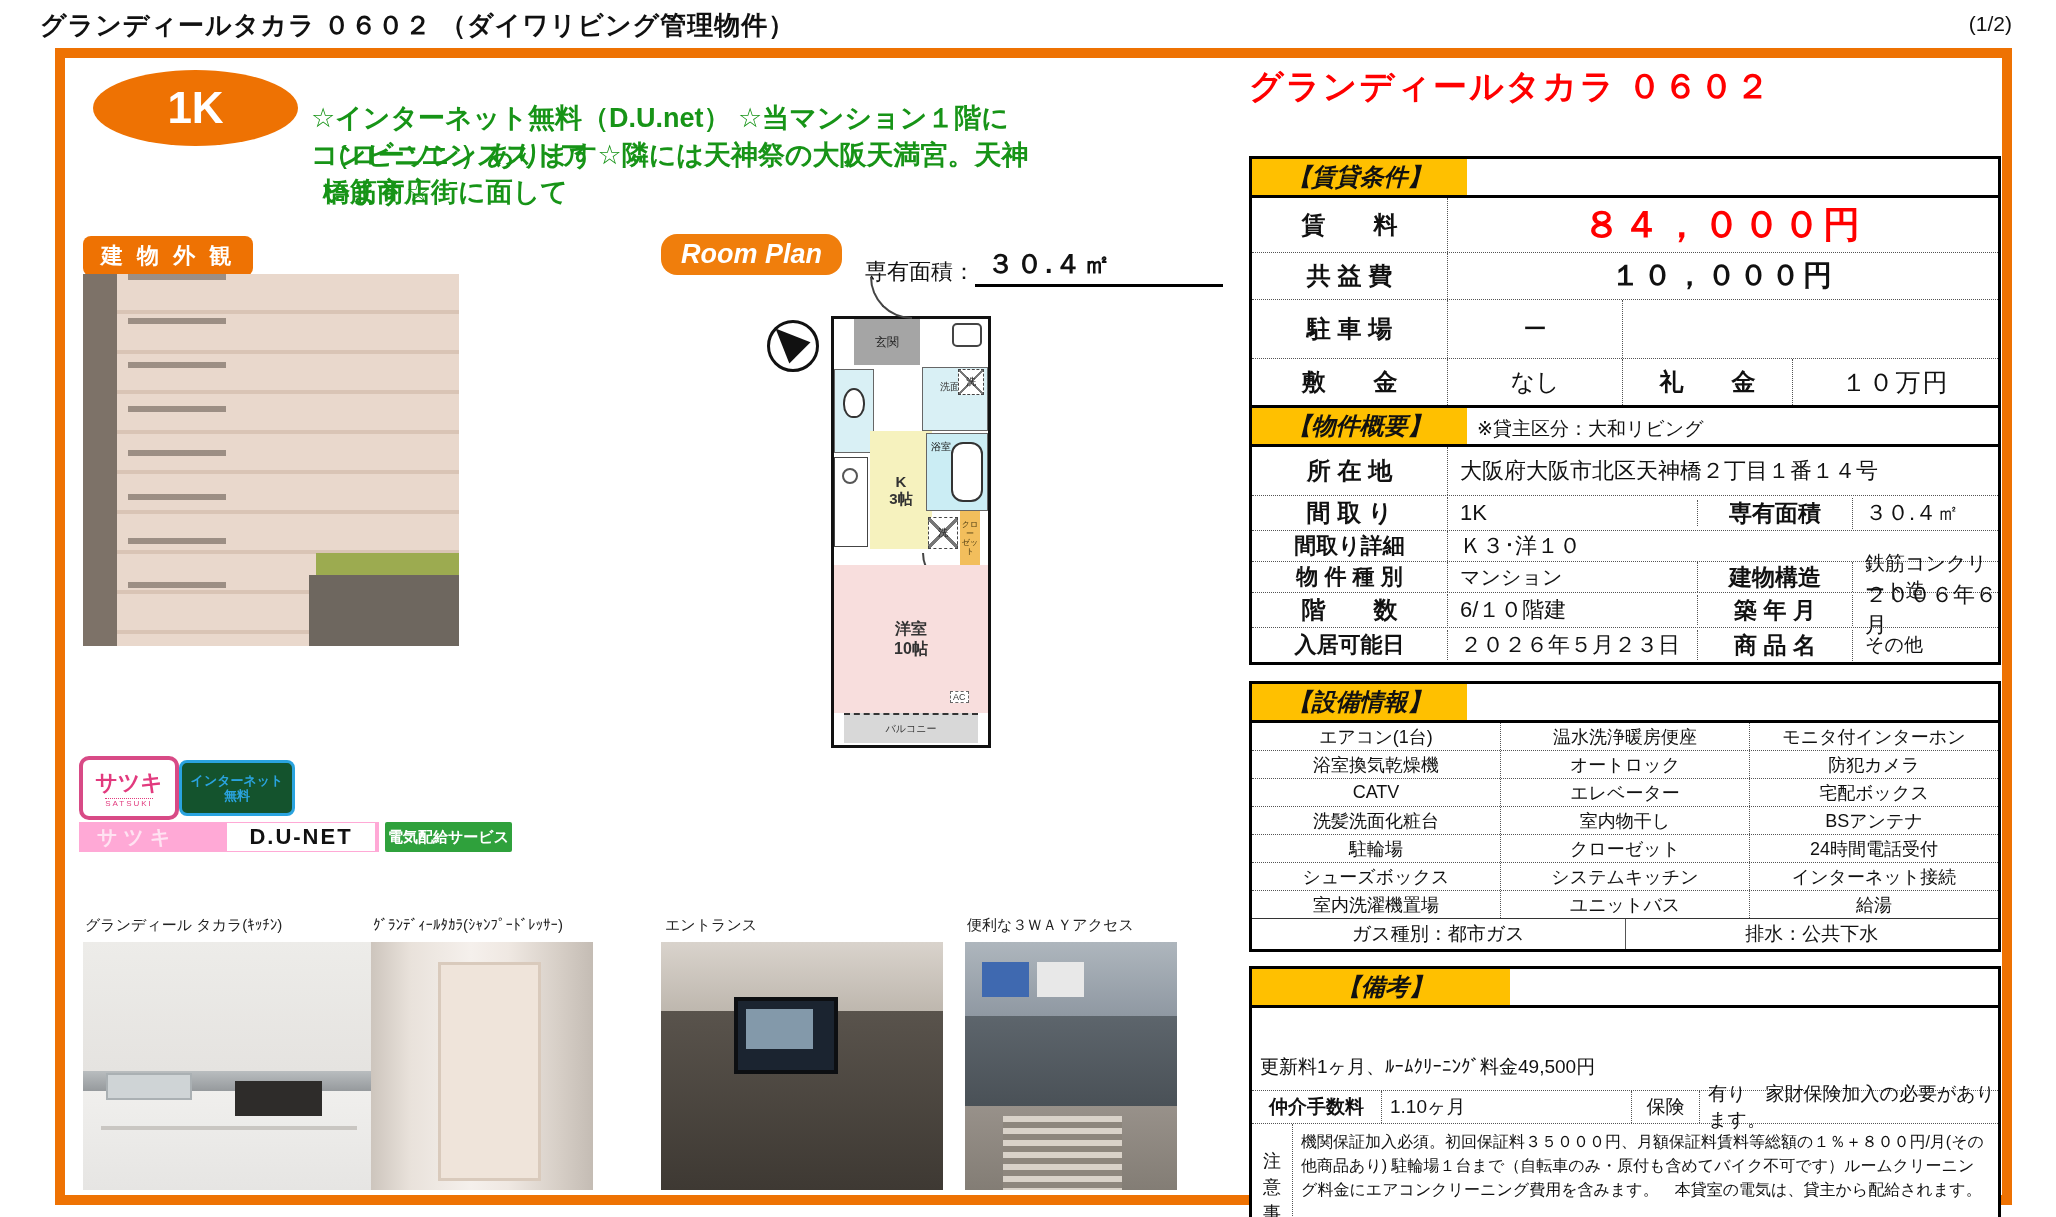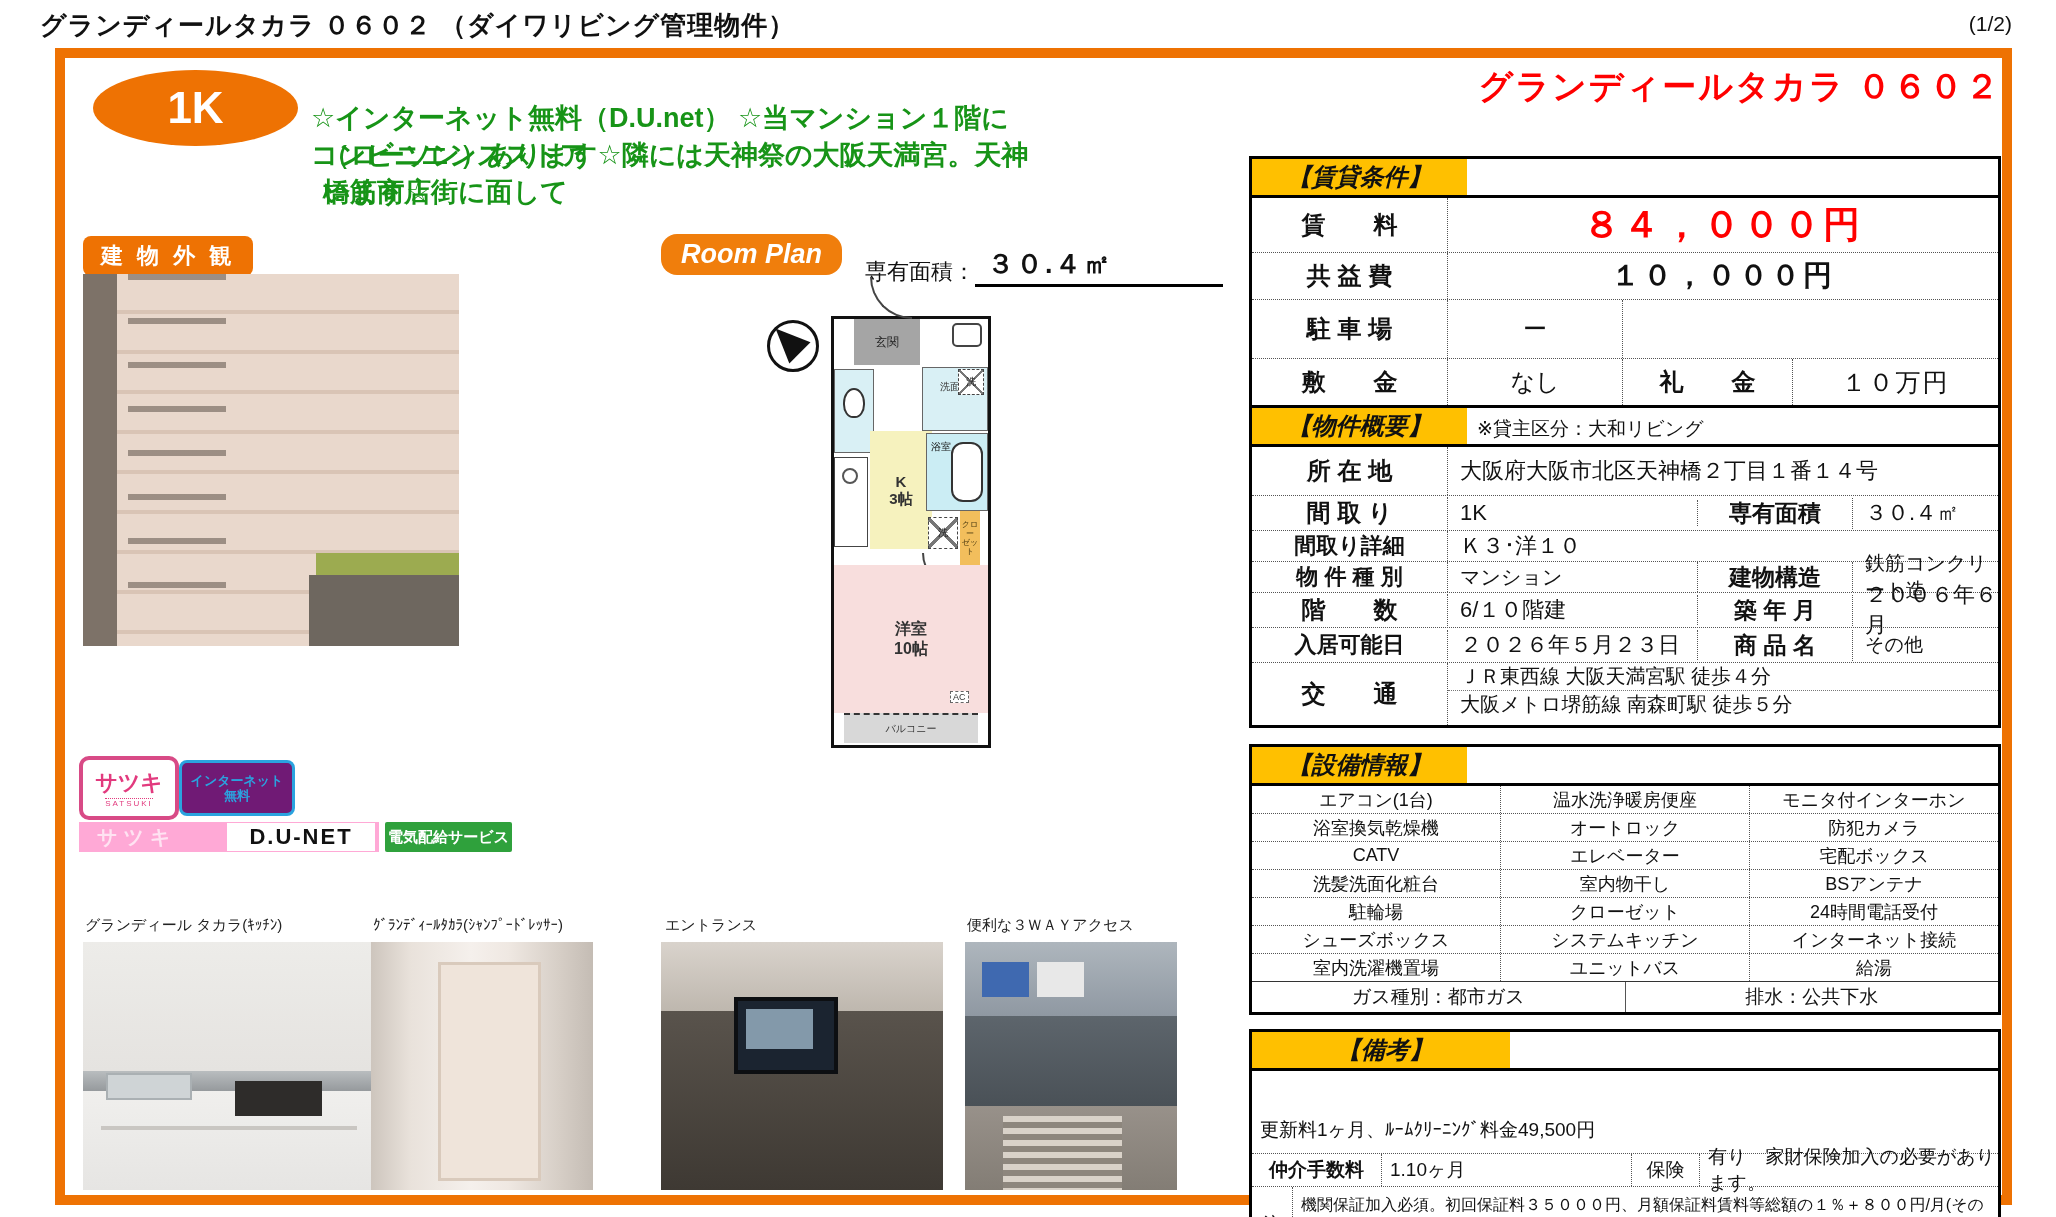--- a/index.html
+++ b/index.html
@@ -33,21 +33,21 @@
   #photo-building .hedge{position:absolute;left:62%;bottom:18%;width:38%;height:7%;background:#9cab50;}
   #photo-building .stone{position:absolute;left:60%;bottom:0;width:40%;height:19%;background:#6e675f;}
   #photo-building .balcs{position:absolute;left:12%;top:0;width:26%;height:92%;
       background:repeating-linear-gradient(180deg,#5d5249 0,#5d5249 6px,rgba(0,0,0,0) 6px,rgba(0,0,0,0) 44px);opacity:.55;}
 
   
   #logo-satsuki{left:14px;top:698px;width:92px;height:56px;background:#fff;border:4px solid #D84A86;border-radius:10px;
      display:flex;flex-direction:column;align-items:center;justify-content:center;}
   #logo-satsuki .main{color:#E23A7E;font-size:22px;font-weight:bold;}
   #logo-satsuki .sub{color:#E23A7E;font-size:8px;letter-spacing:2px;border-top:1px dotted #E23A7E;}
-  #logo-internet{left:114px;top:702px;width:110px;height:50px;background:#701a75;border:3px solid #2AA3DF;border-radius:8px;
+  #logo-internet{left:114px;top:702px;width:110px;height:50px;background:#14532d;border:3px solid #2AA3DF;border-radius:8px;
      display:flex;align-items:center;justify-content:center;text-align:center;color:#2AA3DF;font-size:13px;font-weight:bold;line-height:15px;}
   #logo-bar{left:14px;top:764px;width:300px;height:30px;background:#FFA9D6;display:flex;align-items:center;}
   #logo-bar .satsuki2{color:#FFE3F2;font-size:20px;font-weight:bold;letter-spacing:6px;padding-left:18px;}
   #logo-dunet{position:absolute;left:148px;top:1px;width:148px;height:28px;background:#fff;color:#111;
      font-size:22px;font-weight:bold;letter-spacing:2px;display:flex;align-items:center;justify-content:center;}
   #logo-denki{left:320px;top:764px;width:127px;height:30px;background:#2FA13C;color:#fff;font-size:15px;font-weight:bold;
      display:flex;align-items:center;justify-content:center;border-radius:2px;}
 
   
   #roomplan-badge{left:596px;top:176px;background:#F07E0C;color:#fff;font-size:27px;font-weight:bold;font-style:italic;
@@ -114,21 +114,21 @@
   #photo-entrance .glow{position:absolute;left:30%;top:27%;width:24%;height:16%;background:#9db6c9;opacity:.8;}
   #photo-3way{left:900px;width:212px;background:
      linear-gradient(180deg,#aeb6bd 0%,#8f98a2 30%,#5d656c 30%,#4a5157 66%,#98918a 66%,#837d75 100%);}
   #photo-3way .sign1{position:absolute;left:8%;top:8%;width:22%;height:14%;background:#3f69b0;}
   #photo-3way .sign2{position:absolute;left:34%;top:8%;width:22%;height:14%;background:#e8e8e8;}
   #photo-3way .stairs{position:absolute;left:18%;bottom:0;width:56%;height:30%;
      background:repeating-linear-gradient(180deg,#d9d2c9 0,#d9d2c9 6px,#8d867d 6px,#8d867d 12px);}
 
   
   #panel{left:1184px;top:0;width:752px;}
-  #panel-title{width:100%;text-align:right;color:#FF0000;font-size:34px;font-weight:bold;letter-spacing:2px;padding-top:6px;}
+  #panel-title{width:100%;text-align:left;color:#FF0000;font-size:34px;font-weight:bold;letter-spacing:2px;padding-top:6px;}
   .ptable{border:3px solid #000;box-sizing:border-box;background:#fff;}
   .sec-head{display:flex;align-items:stretch;border-bottom:3px solid #000;height:36px;}
   .sec-chip{width:215px;background:#FFC000;display:flex;align-items:center;justify-content:center;
      font-size:24px;font-weight:bold;font-style:italic;}
   .sec-note{flex:1;display:flex;align-items:flex-end;padding:0 0 2px 10px;font-size:19px;}
   .prow{display:flex;align-items:stretch;border-bottom:1px dotted #555;}
   .prow:last-child{border-bottom:none;}
   .plabel{width:195px;display:flex;align-items:center;justify-content:center;font-weight:bold;font-size:24px;
      border-right:1px dotted #555;flex-shrink:0;}
   .pval{flex:1;display:flex;align-items:center;}
@@ -320,27 +320,20 @@
             <div class="cell dotr vtext v1">6/１０階建</div>
             <div class="cell dotr blabel l2">築 年 月</div>
             <div class="cell vtext v2">２００６年６月</div>
           </div>
           <div class="prow r-small">
             <div class="plabel" style="font-size:22px;">入居可能日</div>
             <div class="cell dotr vtext v1">２０２６年５月２３日</div>
             <div class="cell dotr blabel l2">商 品 名</div>
             <div class="cell vtext v2" style="font-size:19px;">その他</div>
           </div>
-          <div class="prow" style="height:62px;">
-            <div class="plabel">交　　通</div>
-            <div class="access">
-              <div class="line">ＪＲ東西線 大阪天満宮駅 徒歩４分</div>
-              <div class="line">大阪メトロ堺筋線 南森町駅 徒歩５分</div>
-            </div>
-          </div>
         </div>
 
         <div class="ptable" id="t3">
           <div class="sec-head">
             <div class="sec-chip">【設備情報】</div>
             <div class="sec-note"></div>
           </div>
           <div class="erow">
             <div class="ecell">エアコン(1台)</div>
             <div class="ecell">温水洗浄暖房便座</div>

